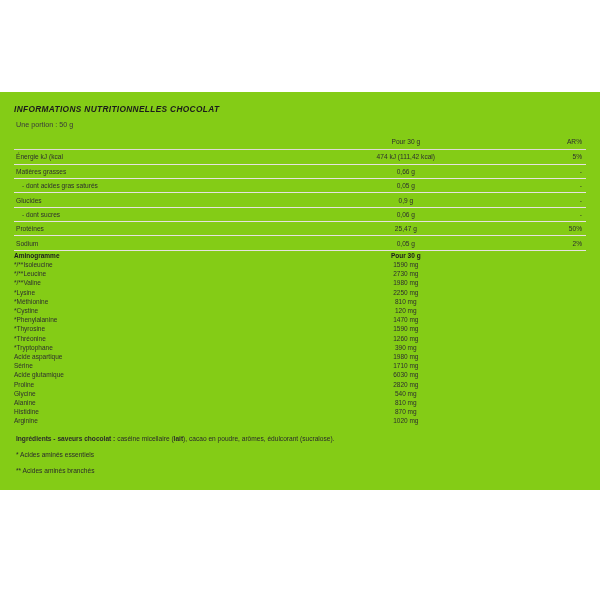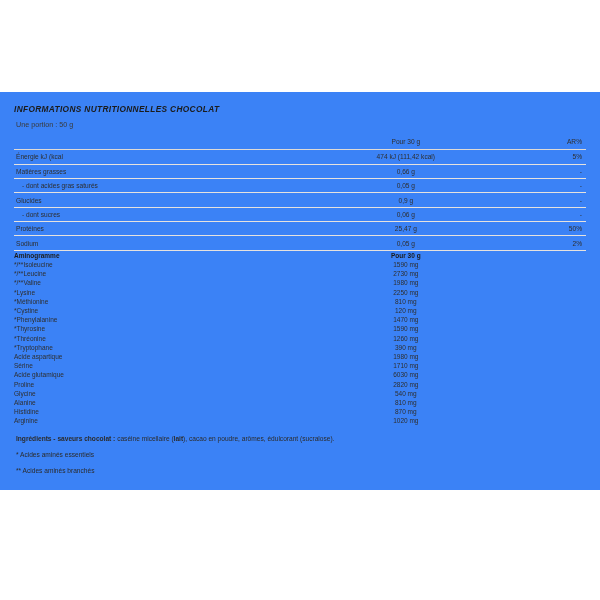--- a/index.html
+++ b/index.html
@@ -15,21 +15,21 @@
     width: 600px;
     height: 600px;
     background: #ffffff;
     overflow: hidden;
   }
   .panel {
     position: absolute;
     left: 0;
     top: 92px;
     width: 600px;
-    background: #3b82f6;
+    background: #84cc16;
     padding: 0;
   }
   .inner {
     padding: 12px 14px 16px 14px;
   }
   .title {
     font-style: italic;
     font-weight: bold;
     font-size: 8.3px;
     letter-spacing: 0.35px;

